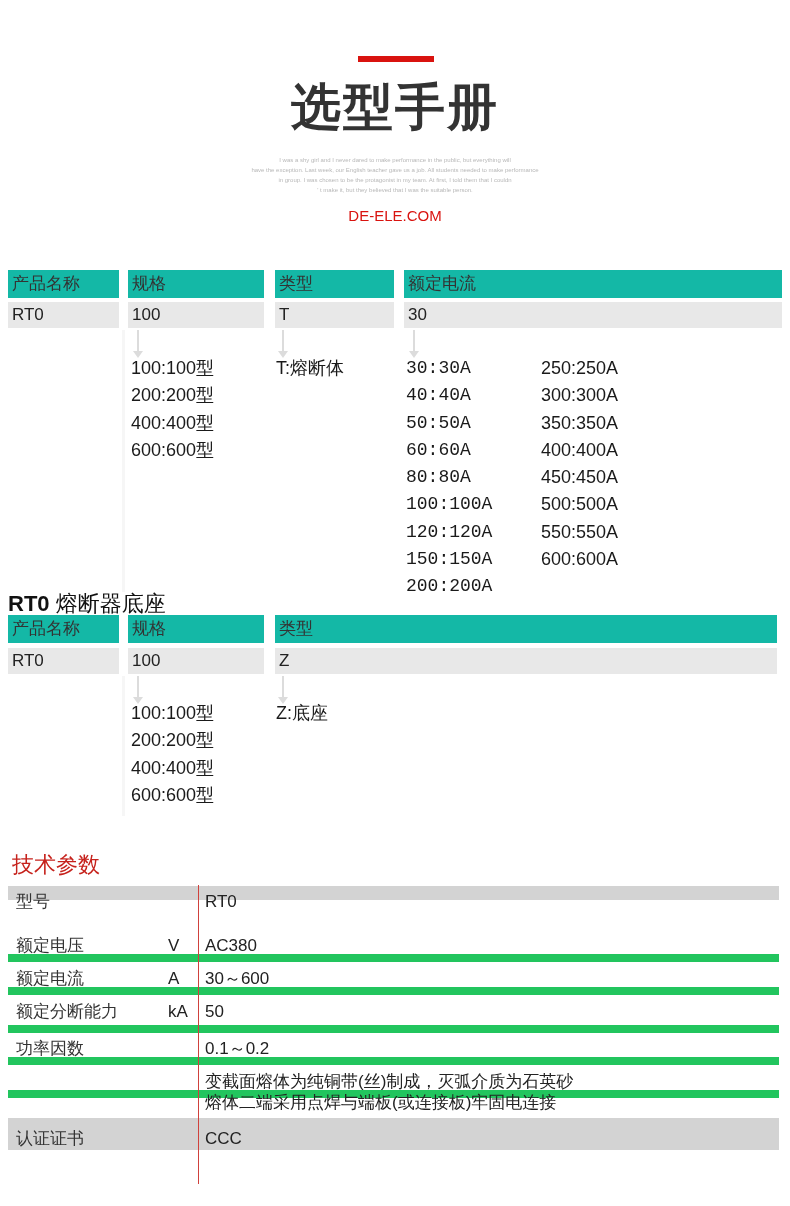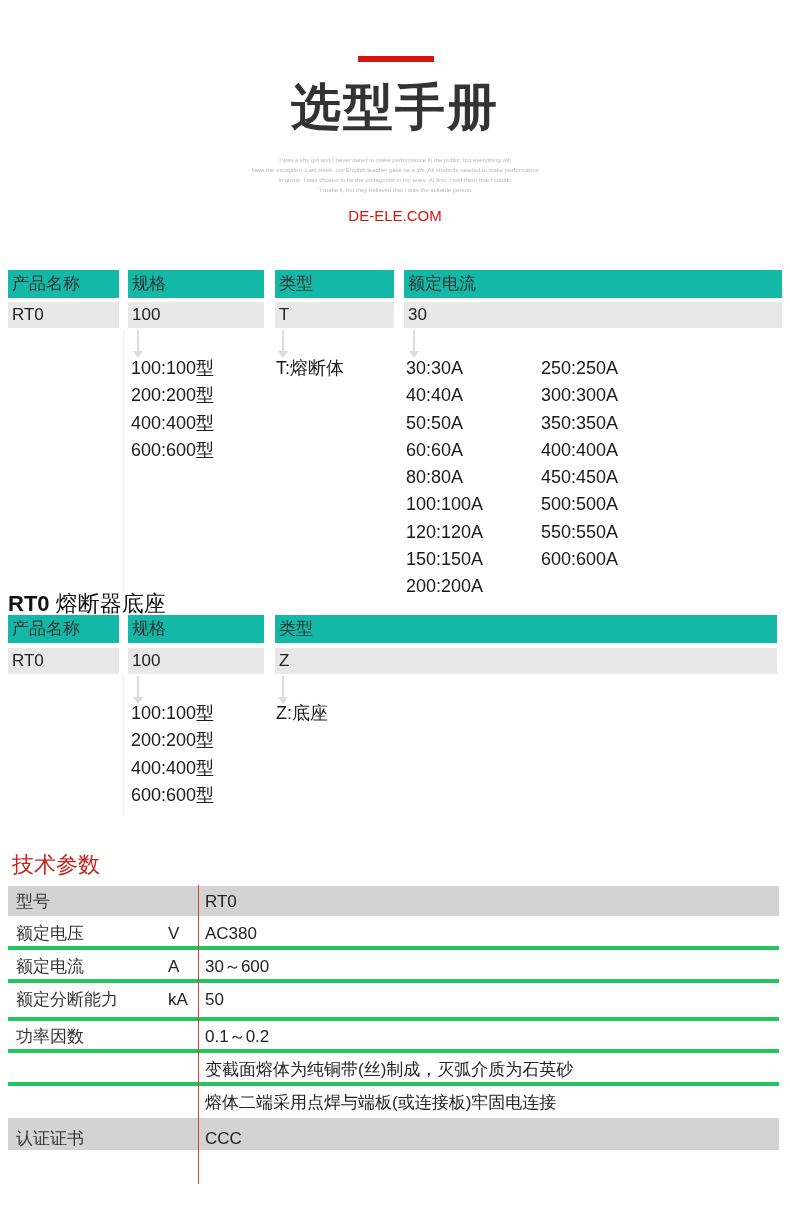--- a/index.html
+++ b/index.html
@@ -24,21 +24,21 @@
     .opt { position: absolute; font-size: 18px; line-height: 27.3px; color: #1a1a1a; }
     .opt div { height: 27.3px; }
 
     .subhead { left: 8px; top: 589px; font-size: 22px; color: #111; }
     .subhead b { font-weight: bold; }
 
     
     .tech-title { left: 12px; top: 850px; font-size: 22px; color: #c6221c; }
     .trow { position: absolute; left: 8px; width: 771px; height: 32px; font-size: 17px; }
     .trow.shaded { background: #d3d3d3; }
-    .trow.line { border-bottom: 4px solid #22c55e; }
+    .trow.line { border-bottom: 8px solid #22c55e; margin-top: 12px; }
     .trow .k { position: absolute; left: 8px; top: 0; line-height: 32px; color: #333; }
     .trow .u { position: absolute; left: 160px; top: 0; line-height: 32px; color: #222; }
     .trow .v { position: absolute; left: 197px; top: 0; line-height: 32px; color: #222; }
     .redline { left: 198px; top: 885px; width: 1px; height: 299px; background: #d0413c; }
   </style>
 </head>
 <body>
 
 <div class="abs top-bar"></div>
 <div class="abs page-title">选型手册</div>
@@ -68,21 +68,21 @@
 
   <div class="opt" style="left:131px;top:355px;">
     <div>100:100型</div>
     <div>200:200型</div>
     <div>400:400型</div>
     <div>600:600型</div>
   </div>
   <div class="opt" style="left:276px;top:355px;">
     <div>T:熔断体</div>
   </div>
-  <div class="opt" style="left:406px;top:355px;">
+  <div class="opt" style="left:406px;top:355px;font-family:Liberation Mono, monospace;">
     <div>30:30A</div>
     <div>40:40A</div>
     <div>50:50A</div>
     <div>60:60A</div>
     <div>80:80A</div>
     <div>100:100A</div>
     <div>120:120A</div>
     <div>150:150A</div>
     <div>200:200A</div>
   </div>
@@ -120,21 +120,21 @@
     <div>600:600型</div>
   </div>
   <div class="opt" style="left:276px;top:700px;">
     <div>Z:底座</div>
   </div>
 </div>
 
 <div class="abs tech-title">技术参数</div>
 
 <div>
-  <div class="trow shaded" style="top:886px;height:30px;">
+  <div class="trow shaded" style="top:886px;height:14px;">
     <span class="k">型号</span>
     <span class="u"></span>
     <span class="v">RT0</span>
   </div>
   <div class="trow line" style="top:918px;">
     <span class="k">额定电压</span>
     <span class="u">V</span>
     <span class="v">AC380</span>
   </div>
   <div class="trow line" style="top:951px;">

